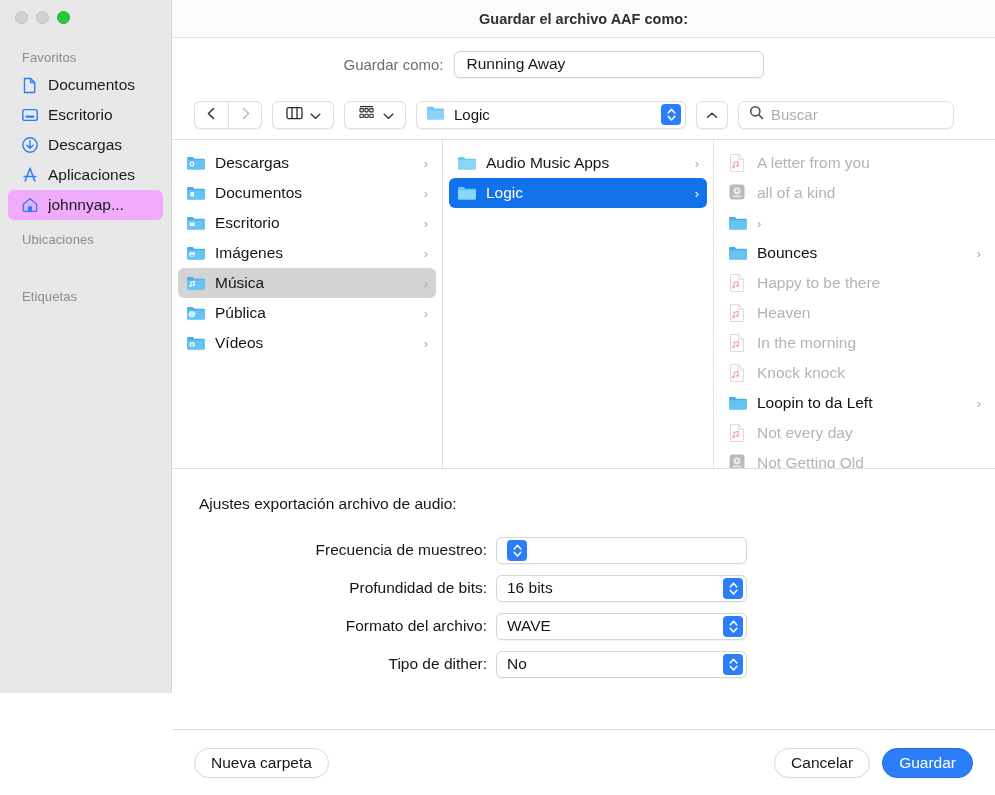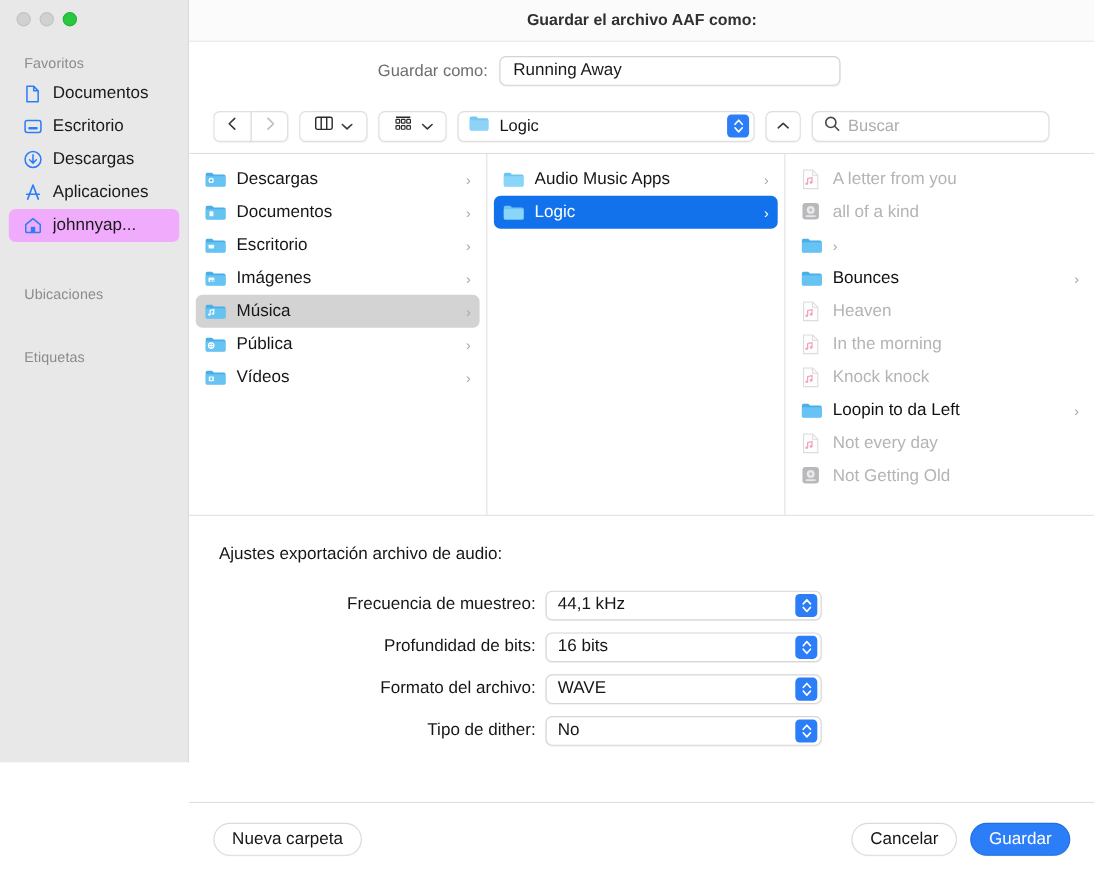--- a/index.html
+++ b/index.html
@@ -326,21 +326,21 @@
     <div class="side-item selected">
       <span class="side-icon">
         <svg width="18" height="18" viewBox="0 0 18 18">
             <path d="M2.4 8.2 9 2.8l6.6 5.4v6.2a1 1 0 0 1-1 1H3.4a1 1 0 0 1-1-1z" fill="none" stroke="#2c7ef8" stroke-width="1.4" stroke-linejoin="round"></path>
             <rect x="7" y="10.2" width="4" height="5.2" fill="#2c7ef8"></rect>
           </svg>
       </span>
       <span class="side-label">johnnyap...</span>
     </div>
 
-    <div class="side-header" style="margin-top:40px">Ubicaciones</div>
+    <div class="side-header" style="margin-top:12px">Ubicaciones</div>
     <div class="side-header" style="margin-top:42px">Etiquetas</div>
   </div>
 
   <div id="main">
 
     <div id="titlebar">
       <div id="title-text">Guardar el archivo AAF como:</div>
     </div>
 
     <div id="saveas-row">
@@ -590,66 +590,78 @@
         <div class="col-row dim">
           <span class="ficon">
             <svg width="18" height="20" viewBox="0 0 18 20">
                 <path d="M2.5 1.5h8.2l4.8 4.8v12.2H2.5z" fill="#fdfdfd" stroke="#dcdbdd" stroke-width="1"></path>
                 <path d="M10.7 1.5v4.8h4.8" fill="none" stroke="#dcdbdd" stroke-width="1"></path>
                 <path d="M6.2 14V9.4l4-1v4.2" fill="none" stroke="#f4a0bd" stroke-width="1.1"></path>
                 <circle cx="5.4" cy="14" r="1.2" fill="#f4a0bd"></circle>
                 <circle cx="9.4" cy="12.8" r="1.2" fill="#f4a0bd"></circle>
               </svg>
           </span>
-          <span class="name">Heaven</span>
+          <span class="name">Happy to be there</span>
         </div>
         <div class="col-row dim">
           <span class="ficon">
             <svg width="18" height="20" viewBox="0 0 18 20">
                 <path d="M2.5 1.5h8.2l4.8 4.8v12.2H2.5z" fill="#fdfdfd" stroke="#dcdbdd" stroke-width="1"></path>
                 <path d="M10.7 1.5v4.8h4.8" fill="none" stroke="#dcdbdd" stroke-width="1"></path>
                 <path d="M6.2 14V9.4l4-1v4.2" fill="none" stroke="#f4a0bd" stroke-width="1.1"></path>
                 <circle cx="5.4" cy="14" r="1.2" fill="#f4a0bd"></circle>
                 <circle cx="9.4" cy="12.8" r="1.2" fill="#f4a0bd"></circle>
               </svg>
           </span>
-          <span class="name">In the morning</span>
+          <span class="name">Heaven</span>
         </div>
         <div class="col-row dim">
           <span class="ficon">
             <svg width="18" height="20" viewBox="0 0 18 20">
                 <path d="M2.5 1.5h8.2l4.8 4.8v12.2H2.5z" fill="#fdfdfd" stroke="#dcdbdd" stroke-width="1"></path>
                 <path d="M10.7 1.5v4.8h4.8" fill="none" stroke="#dcdbdd" stroke-width="1"></path>
                 <path d="M6.2 14V9.4l4-1v4.2" fill="none" stroke="#f4a0bd" stroke-width="1.1"></path>
                 <circle cx="5.4" cy="14" r="1.2" fill="#f4a0bd"></circle>
                 <circle cx="9.4" cy="12.8" r="1.2" fill="#f4a0bd"></circle>
               </svg>
           </span>
-          <span class="name">Knock knock</span>
-        </div>
-        <div class="col-row bold">
-          <span class="ficon">
-            <svg width="20" height="20" viewBox="0 0 20 20">
-                <path d="M1 5.4a1.4 1.4 0 0 1 1.4-1.4h4.4l1.6 1.7h9.2A1.4 1.4 0 0 1 19 7.1v8.1a1.4 1.4 0 0 1-1.4 1.4H2.4A1.4 1.4 0 0 1 1 15.2z" fill="#4aaee8"></path>
-                <path d="M1 7.3h18v7.9a1.4 1.4 0 0 1-1.4 1.4H2.4A1.4 1.4 0 0 1 1 15.2z" fill="#66c3f2"></path>
-              </svg>
-          </span>
-          <span class="name">Loopin to da Left</span>
-          <span class="chev-right">›</span>
+          <span class="name">In the morning</span>
         </div>
         <div class="col-row dim">
           <span class="ficon">
             <svg width="18" height="20" viewBox="0 0 18 20">
                 <path d="M2.5 1.5h8.2l4.8 4.8v12.2H2.5z" fill="#fdfdfd" stroke="#dcdbdd" stroke-width="1"></path>
                 <path d="M10.7 1.5v4.8h4.8" fill="none" stroke="#dcdbdd" stroke-width="1"></path>
                 <path d="M6.2 14V9.4l4-1v4.2" fill="none" stroke="#f4a0bd" stroke-width="1.1"></path>
                 <circle cx="5.4" cy="14" r="1.2" fill="#f4a0bd"></circle>
                 <circle cx="9.4" cy="12.8" r="1.2" fill="#f4a0bd"></circle>
               </svg>
           </span>
+          <span class="name">Knock knock</span>
+        </div>
+        <div class="col-row bold">
+          <span class="ficon">
+            <svg width="20" height="20" viewBox="0 0 20 20">
+                <path d="M1 5.4a1.4 1.4 0 0 1 1.4-1.4h4.4l1.6 1.7h9.2A1.4 1.4 0 0 1 19 7.1v8.1a1.4 1.4 0 0 1-1.4 1.4H2.4A1.4 1.4 0 0 1 1 15.2z" fill="#4aaee8"></path>
+                <path d="M1 7.3h18v7.9a1.4 1.4 0 0 1-1.4 1.4H2.4A1.4 1.4 0 0 1 1 15.2z" fill="#66c3f2"></path>
+              </svg>
+          </span>
+          <span class="name">Loopin to da Left</span>
+          <span class="chev-right">›</span>
+        </div>
+        <div class="col-row dim">
+          <span class="ficon">
+            <svg width="18" height="20" viewBox="0 0 18 20">
+                <path d="M2.5 1.5h8.2l4.8 4.8v12.2H2.5z" fill="#fdfdfd" stroke="#dcdbdd" stroke-width="1"></path>
+                <path d="M10.7 1.5v4.8h4.8" fill="none" stroke="#dcdbdd" stroke-width="1"></path>
+                <path d="M6.2 14V9.4l4-1v4.2" fill="none" stroke="#f4a0bd" stroke-width="1.1"></path>
+                <circle cx="5.4" cy="14" r="1.2" fill="#f4a0bd"></circle>
+                <circle cx="9.4" cy="12.8" r="1.2" fill="#f4a0bd"></circle>
+              </svg>
+          </span>
           <span class="name">Not every day</span>
         </div>
         <div class="col-row dim">
           <span class="ficon">
             <svg width="18" height="18" viewBox="0 0 18 18">
                 <rect x="1.5" y="1.5" width="15" height="15" rx="3" fill="#b9b8ba"></rect>
                 <circle cx="9" cy="7.8" r="3.6" fill="#e8e7e9"></circle>
                 <circle cx="9" cy="7.8" r="1.2" fill="#b9b8ba"></circle>
                 <rect x="4.4" y="12.6" width="9.2" height="1.6" rx="0.6" fill="#e8e7e9"></rect>
               </svg>
@@ -658,21 +670,20 @@
         </div>
       </div>
     </div>
 
     <div id="settings">
       <div id="settings-title">Ajustes exportación archivo de audio:</div>
 
       <div class="setting-row">
         <div class="setting-label">Frecuencia de muestreo:</div>
         <div class="setting-select">
-          <span class="setting-value">44,1 kHz</span>
           <span class="blue-stepper">
             <svg width="11" height="15" viewBox="0 0 11 15">
                 <path d="M2.2 6 5.5 2.3 8.8 6M2.2 9.2l3.3 3.7 3.3-3.7" fill="none" stroke="#ffffff" stroke-width="1.5" stroke-linecap="round" stroke-linejoin="round"></path>
               </svg>
           </span>
         </div>
       </div>
 
       <div class="setting-row">
         <div class="setting-label">Profundidad de bits:</div>

